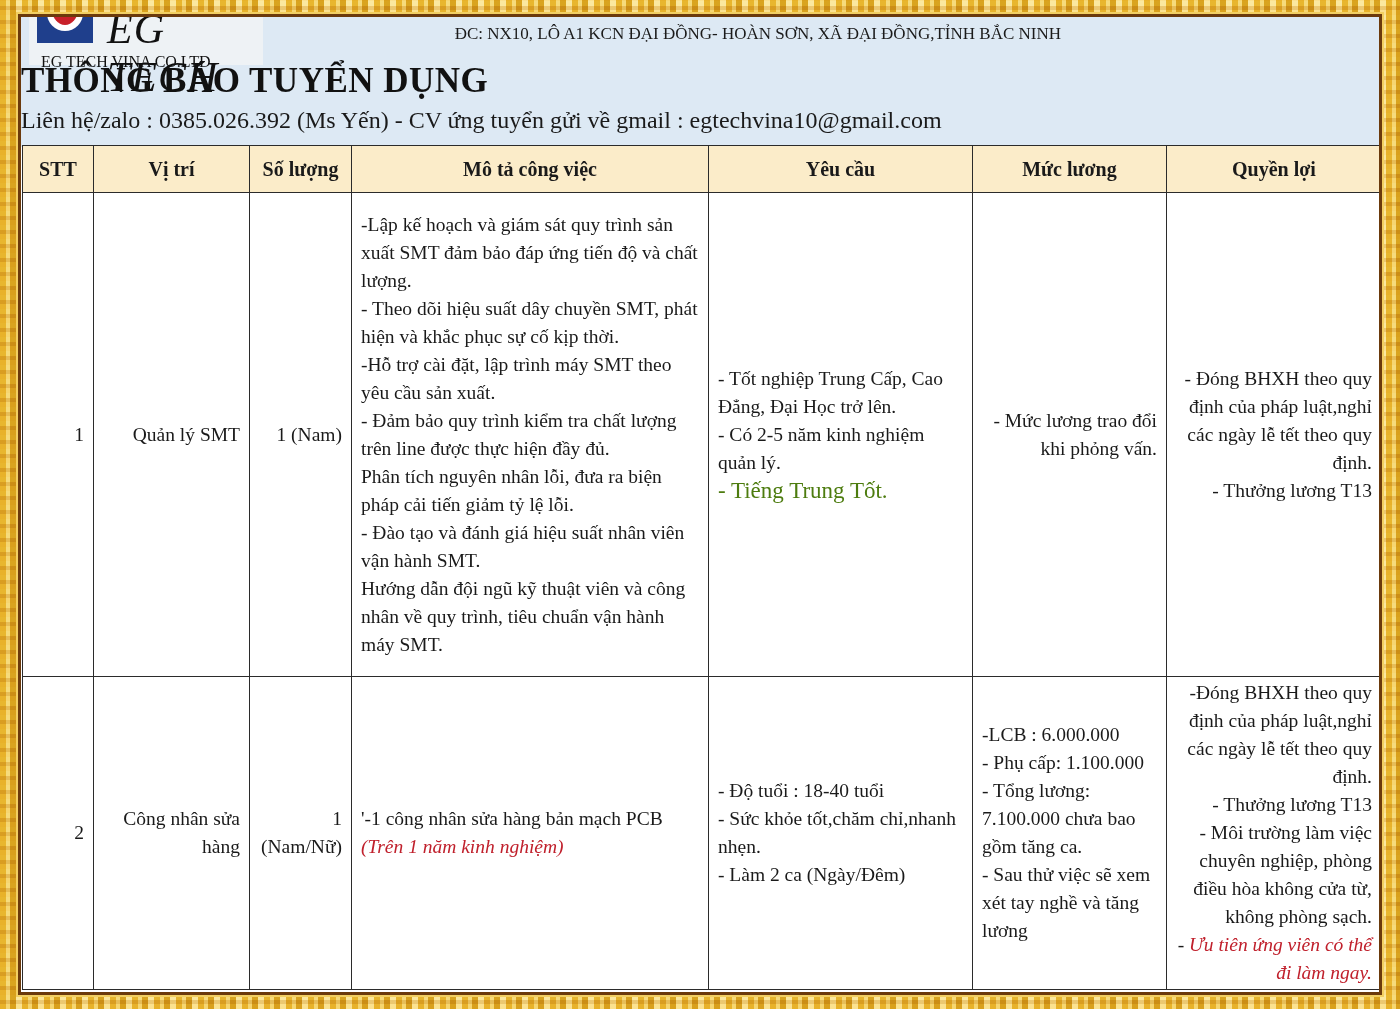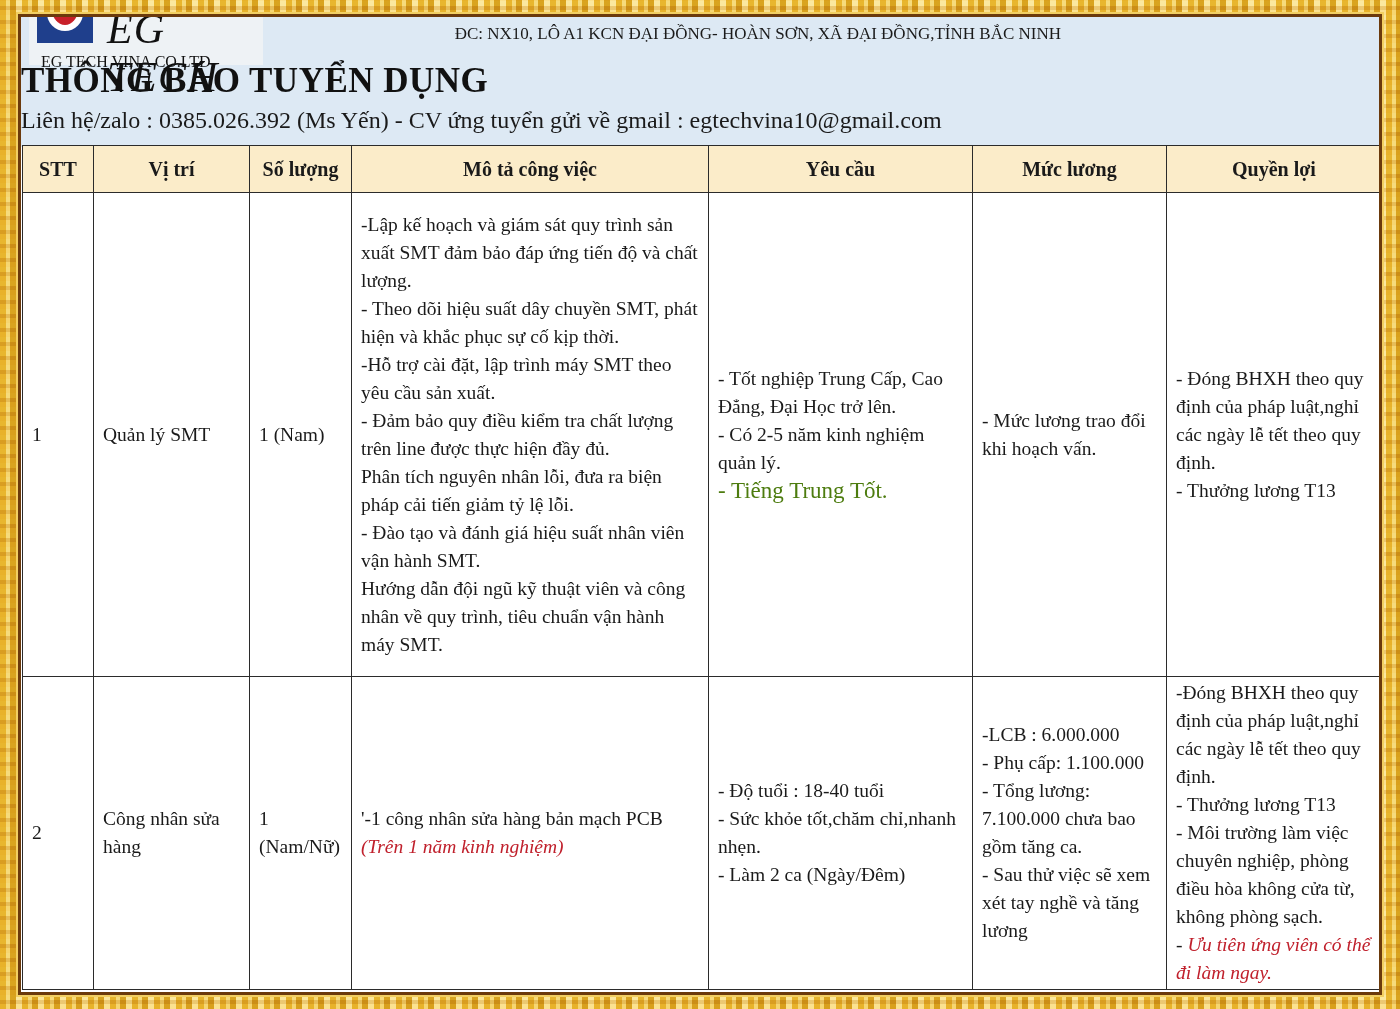--- a/index.html
+++ b/index.html
@@ -77,21 +77,21 @@
   }
   table.jobs th, table.jobs td {
     border: 1.5px solid #2b2b2b; padding: 0 9px; vertical-align: middle;
     font-size: 19.5px; line-height: 28px;
   }
   table.jobs th {
     background: #fbecc9; font-weight: bold; height: 46px; text-align: center;
     font-size: 20px;
   }
   table.jobs td { background: #ffffff; }
-  .c { text-align: left; }
+  .c { text-align: right; }
   .l { text-align: left; }
   .red { color: #c0202c; font-style: italic; }
   .red-big { color: #4d7c0f; font-size: 23px; }
   .line { display: block; }
   .row1 td { height: 483px; }
   .row2 td { height: 312px; }
 </style>
 </head>
 <body>
 
@@ -133,32 +133,32 @@
     </thead>
     <tbody>
       <tr class="row1">
         <td class="c">1</td>
         <td class="c">Quản lý SMT</td>
         <td class="c">1 (Nam)</td>
         <td class="l">
           <span class="line">-Lập kế hoạch và giám sát quy trình sản xuất SMT đảm bảo đáp ứng tiến độ và chất lượng.</span>
           <span class="line">- Theo dõi hiệu suất dây chuyền SMT, phát hiện và khắc phục sự cố kịp thời.</span>
           <span class="line">-Hỗ trợ cài đặt, lập trình máy SMT theo yêu cầu sản xuất.</span>
-          <span class="line">- Đảm bảo quy điều kiểm tra chất lượng trên line được thực hiện đầy đủ.</span>
+          <span class="line">- Đảm bảo quy trình kiểm tra chất lượng trên line được thực hiện đầy đủ.</span>
           <span class="line">Phân tích nguyên nhân lỗi, đưa ra biện pháp cải tiến giảm tỷ lệ lỗi.</span>
           <span class="line">- Đào tạo và đánh giá hiệu suất nhân viên vận hành SMT.</span>
           <span class="line">Hướng dẫn đội ngũ kỹ thuật viên và công nhân về quy trình, tiêu chuẩn vận hành máy SMT.</span>
         </td>
         <td class="l">
           <span class="line">- Tốt nghiệp Trung Cấp, Cao Đẳng, Đại Học trở lên.</span>
           <span class="line">- Có 2-5 năm kinh nghiệm quản lý.</span>
           <span class="line red-big">- Tiếng Trung Tốt.</span>
         </td>
         <td class="c">
-          <span class="line">- Mức lương trao đổi khi hoạch vấn.</span>
+          <span class="line">- Mức lương trao đổi khi phỏng vấn.</span>
         </td>
         <td class="c">
           <span class="line">- Đóng BHXH theo quy định của pháp luật,nghỉ các ngày lễ tết theo quy định.</span>
           <span class="line">- Thưởng lương T13</span>
         </td>
       </tr>
 
       <tr class="row2">
         <td class="c">2</td>
         <td class="c">Công nhân sửa hàng</td>

